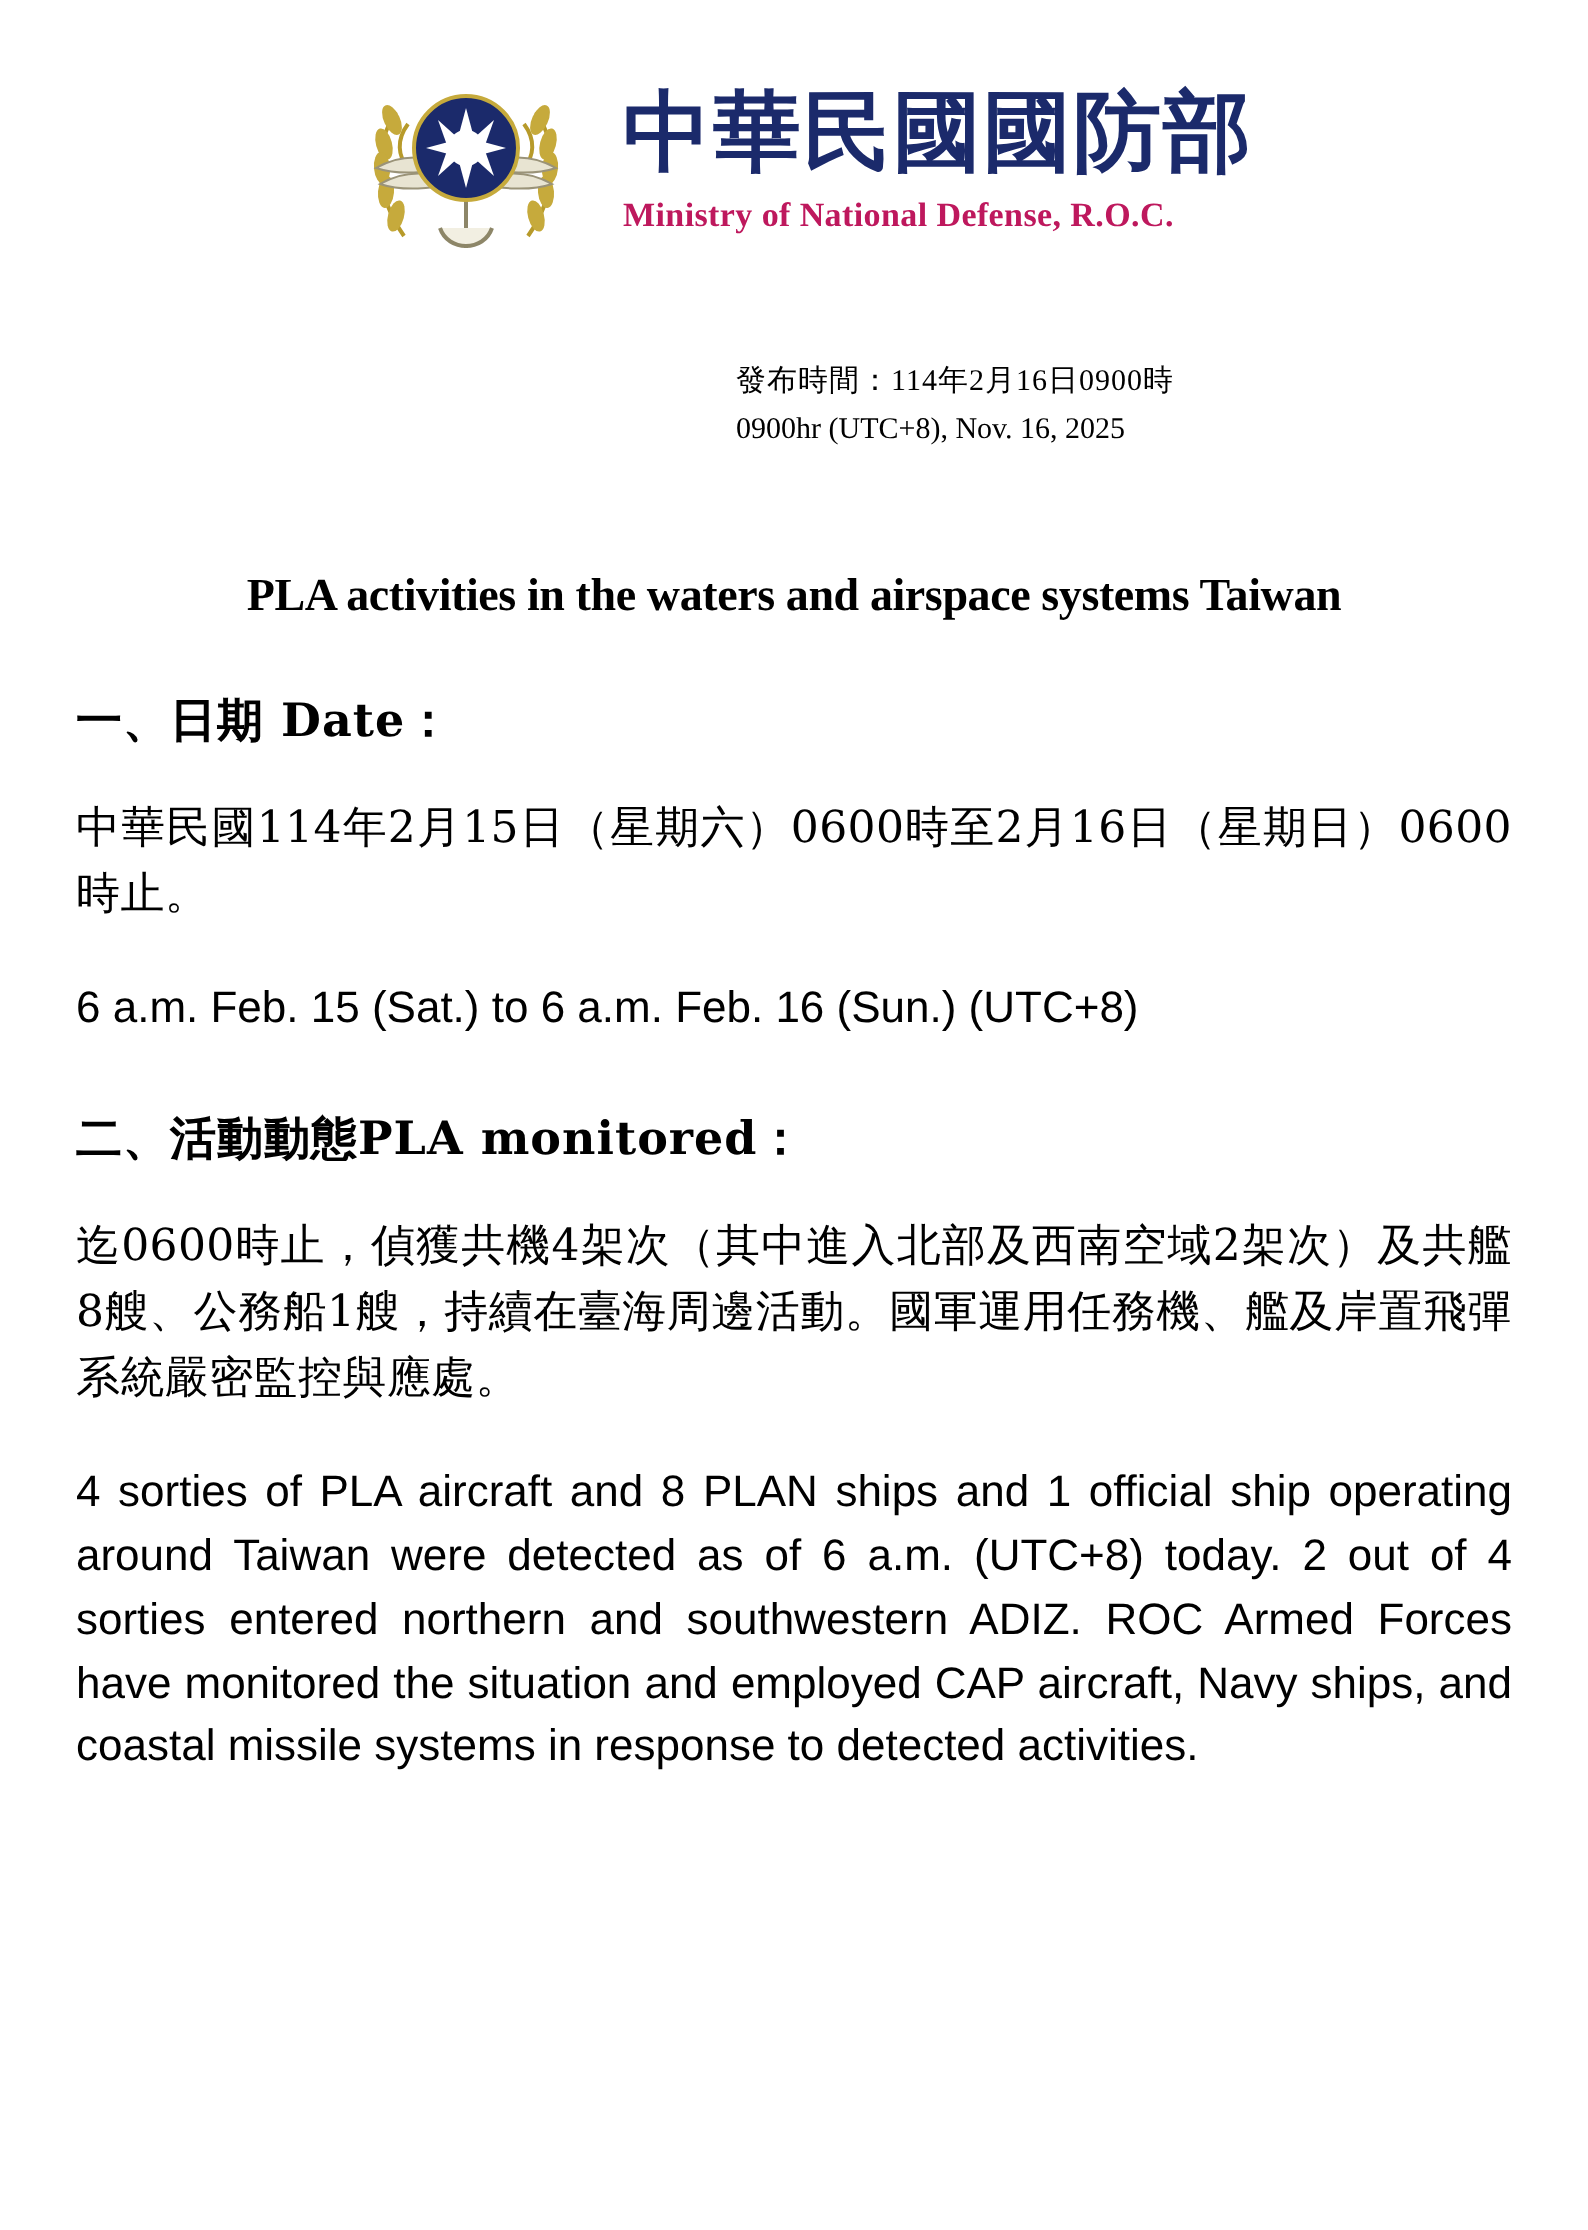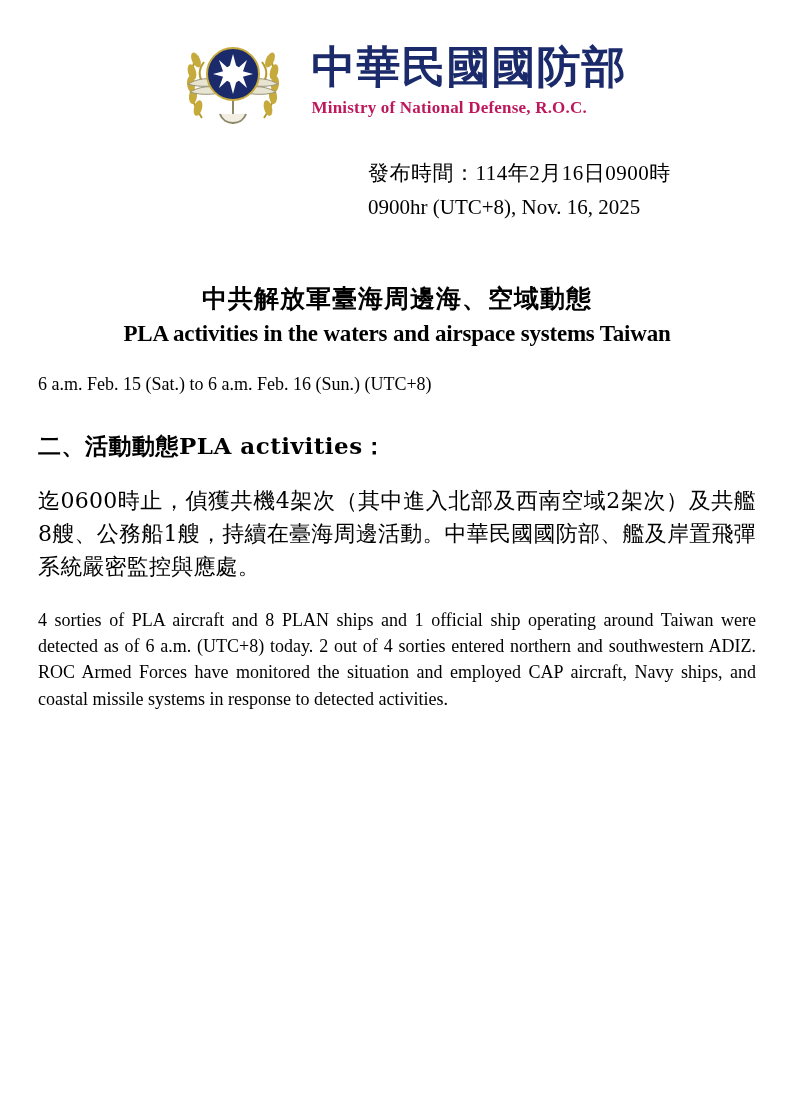--- a/index.html
+++ b/index.html
@@ -57,23 +57,23 @@
     font-family: "Liberation Serif", serif;
     font-size: 17px;
     font-weight: bold;
     color: #be185d;
     margin-top: 6px;
     letter-spacing: 0.2px;
   }
 
   
   .release {
-    margin-top: 16px;
+    margin-top: 38px;
     margin-left: 330px;
-    font-size: 21px;
+    font-size: 15px;
     line-height: 1.6;
   }
   .release div { white-space: nowrap; }
   .release .cn { letter-spacing: 0.5px; }
 
   
   .title-block {
     margin-top: 58px;
     text-align: center;
   }
@@ -101,22 +101,22 @@
   p.body-cn {
     font-family: "DejaVu Serif", "Liberation Serif", serif;
     font-size: 22px;
     line-height: 1.5;
     margin: 22px 0 0 0;
     text-align: justify;
     text-justify: inter-ideograph;
     letter-spacing: 0.2px;
   }
   p.body-en {
-    font-family: Liberation Serif, serif;
-    font-size: 18px;
+    font-family: Liberation Sans, sans-serif;
+    font-size: 22px;
     line-height: 1.45;
     margin: 24px 0 0 0;
     text-align: justify;
   }
   p.body-en.tight {
     line-height: 1.45;
   }
 </style>
 </head>
 <body>
@@ -180,27 +180,28 @@
       <div class="ministry-en">Ministry of National Defense, R.O.C.</div>
     </div>
   </div>
 
   <div class="release">
     <div class="cn">發布時間：114年2月16日0900時</div>
     <div class="en">0900hr (UTC+8), Nov. 16, 2025</div>
   </div>
 
   <div class="title-block">
-    <div class="title-cn">中共解放軍臺海周邊海、空域動態</div>
     <div class="title-en">PLA activities in the waters and airspace systems Taiwan</div>
   </div>
 
   <div class="section">
+    <div class="section-head">一、日期 Date：</div>
+    <p class="body-cn">中華民國114年2月15日（星期六）0600時至2月16日（星期日）0600時止。</p>
     <p class="body-en">6 a.m. Feb. 15 (Sat.) to 6 a.m. Feb. 16 (Sun.) (UTC+8)</p>
   </div>
 
   <div class="section">
-    <div class="section-head">二、活動動態PLA activities：</div>
-    <p class="body-cn">迄0600時止，偵獲共機4架次（其中進入北部及西南空域2架次）及共艦8艘、公務船1艘，持續在臺海周邊活動。中華民國國防部、艦及岸置飛彈系統嚴密監控與應處。</p>
+    <div class="section-head">二、活動動態PLA monitored：</div>
+    <p class="body-cn">迄0600時止，偵獲共機4架次（其中進入北部及西南空域2架次）及共艦8艘、公務船1艘，持續在臺海周邊活動。國軍運用任務機、艦及岸置飛彈系統嚴密監控與應處。</p>
     <p class="body-en tight">4 sorties of PLA aircraft and 8 PLAN ships and 1 official ship operating around Taiwan were detected as of 6 a.m. (UTC+8) today. 2 out of 4 sorties entered northern and southwestern ADIZ. ROC Armed Forces have monitored the situation and employed CAP aircraft, Navy ships, and coastal missile systems in response to detected activities.</p>
   </div>
 
 </div>
 
 </body></html>

